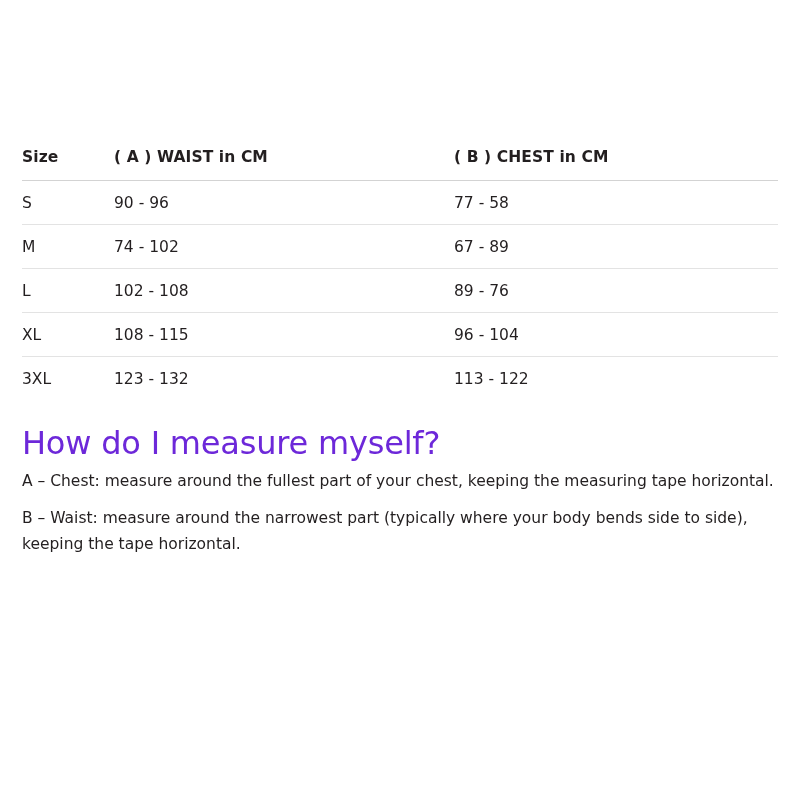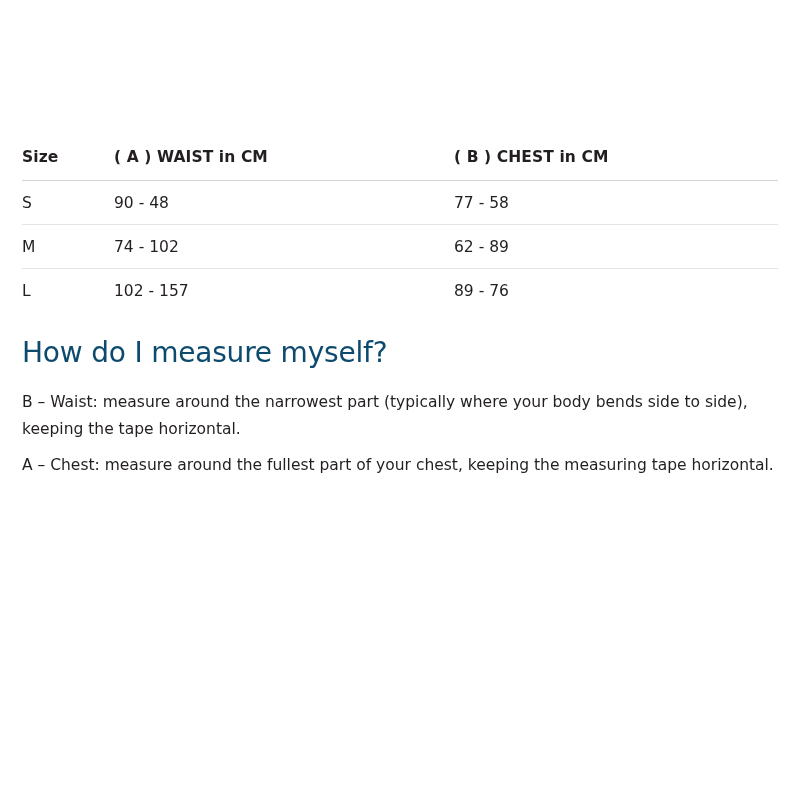--- a/index.html
+++ b/index.html
@@ -57,23 +57,23 @@
     border-bottom: none;
   }
   .col-size { width: 92px; }
   .col-chest { width: 340px; }
   .col-waist { width: auto; }
 
   
   h2.section-title {
     font-family: "DejaVu Sans", sans-serif;
     font-weight: normal;
-    font-size: 28px;
-    margin: 24px 0 20px 0;
-    color: #0c4a6e;
+    font-size: 32px;
+    margin: 24px 0 6px 0;
+    color: #6d28d9;
     letter-spacing: -0.2px;
   }
 
   
   p.measure-line {
     font-size: 15.5px;
     line-height: 1.72;
     margin: 0 0 10px 0;
     color: #231f20;
     max-width: 752px;
@@ -90,35 +90,45 @@
       <thead>
         <tr>
           <th class="col-size">Size</th>
           <th class="col-chest">( A ) WAIST in CM</th>
           <th class="col-waist">( B ) CHEST in CM</th>
         </tr>
       </thead>
       <tbody>
         <tr>
           <td>S</td>
-          <td>90 - 48</td>
+          <td>90 - 96</td>
           <td>77 - 58</td>
         </tr>
         <tr>
           <td>M</td>
           <td>74 - 102</td>
-          <td>62 - 89</td>
+          <td>67 - 89</td>
         </tr>
         <tr>
           <td>L</td>
-          <td>102 - 157</td>
+          <td>102 - 108</td>
           <td>89 - 76</td>
+        </tr>
+        <tr>
+          <td>XL</td>
+          <td>108 - 115</td>
+          <td>96 - 104</td>
+        </tr>
+        <tr>
+          <td>3XL</td>
+          <td>123 - 132</td>
+          <td>113 - 122</td>
         </tr>
       </tbody>
     </table>
 
     <h2 class="section-title">How do I measure myself?</h2>
 
+    <p class="measure-line">A – Chest: measure around the fullest part of your chest, keeping the measuring tape horizontal.</p>
     <p class="measure-line">B – Waist: measure around the narrowest part (typically where your body bends side to side), keeping the tape horizontal.</p>
-    <p class="measure-line">A – Chest: measure around the fullest part of your chest, keeping the measuring tape horizontal.</p>
 
   </div>
 </div>
 
 </body></html>

